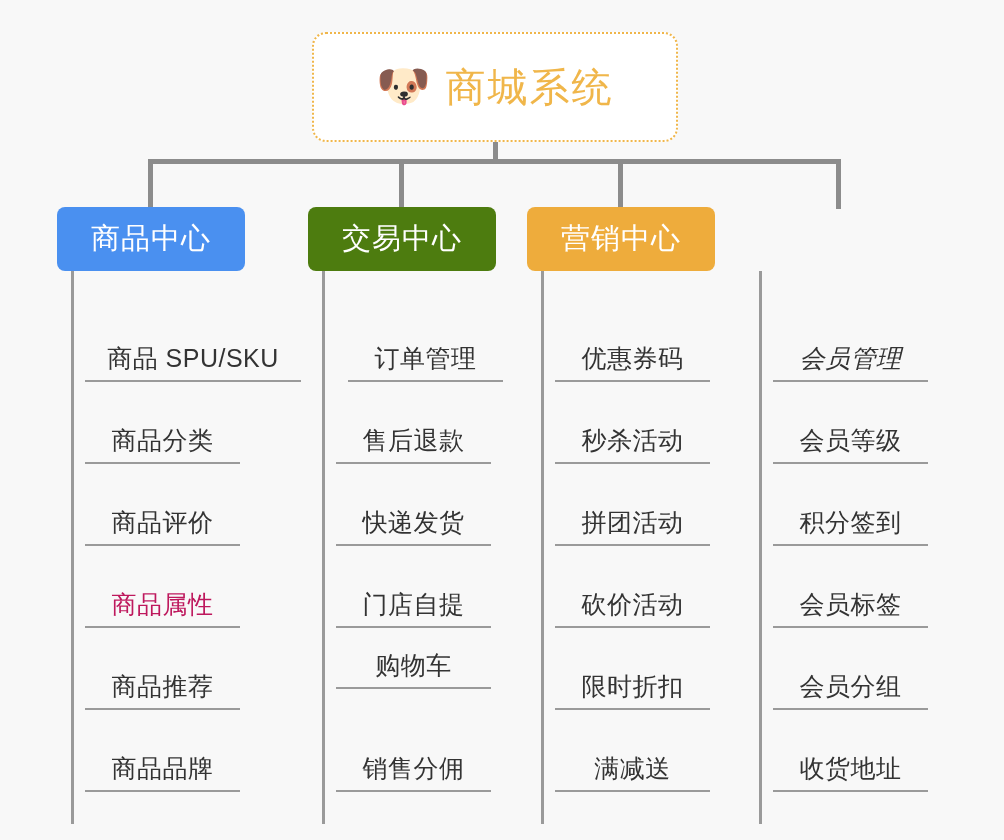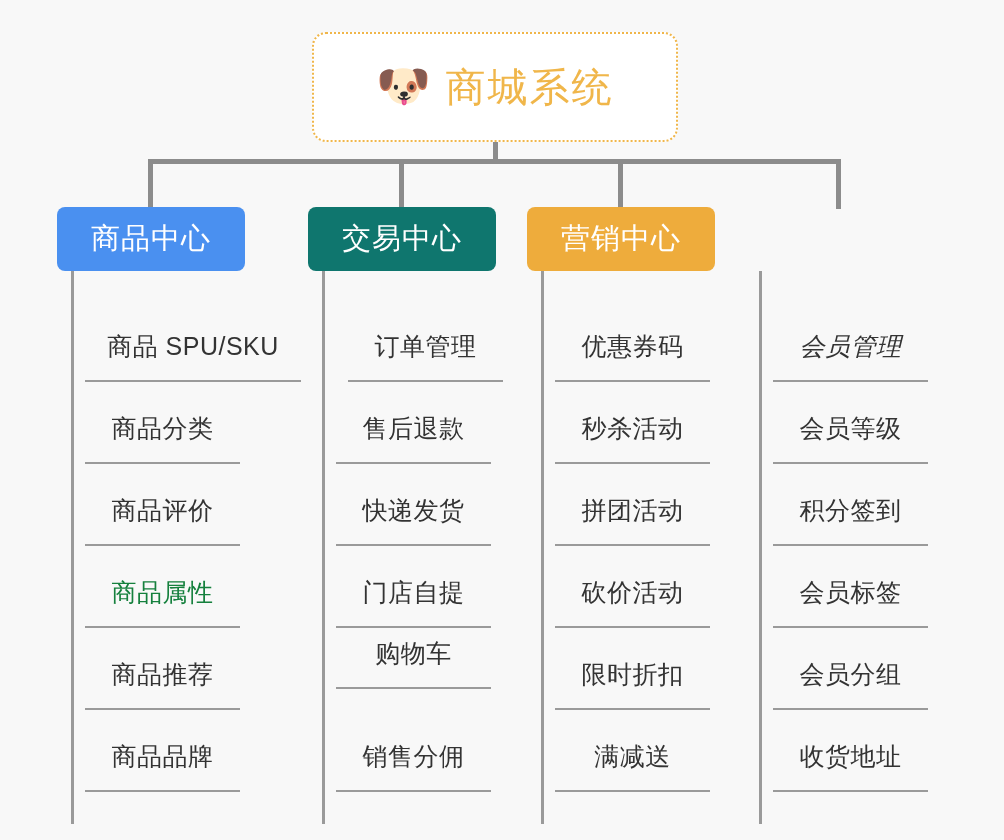--- a/index.html
+++ b/index.html
@@ -110,21 +110,21 @@
   }
   .leaf-item {
     position: absolute;
     left: 0;
     height: 82px;
     box-sizing: border-box;
     border-bottom: 2px solid #f97316;
     display: flex;
     align-items: flex-end;
     justify-content: center;
-    padding-bottom: 20px;
+    padding-bottom: 8px;
   }
   .leaf-text {
     font-size: 25px;
     color: #333333;
     white-space: nowrap;
     letter-spacing: 0.5px;
     line-height: 1.1;
   }
 </style>
 </head>
@@ -140,40 +140,40 @@
   <div class="conn conn-stem" style="background: rgb(140, 140, 140);"></div>
   <div class="conn conn-bar" style="background: rgb(140, 140, 140);"></div>
   <div class="conn conn-drop" style="left: 148px; background: rgb(140, 140, 140);"></div>
   <div class="conn conn-drop" style="left: 399px; background: rgb(140, 140, 140);"></div>
   <div class="conn conn-drop" style="left: 618px; background: rgb(140, 140, 140);"></div>
   <div class="conn conn-drop" style="left: 836px; background: rgb(140, 140, 140);"></div>
 
   <div class="cat-box" style="left: 57px; background: rgb(74, 144, 240);">
     <span class="cat-label">商品中心</span>
   </div>
-  <div class="cat-box" style="left: 308px; background: #0f766e;">
+  <div class="cat-box" style="left: 308px; background: #4d7c0f;">
     <span class="cat-label">交易中心</span>
   </div>
   <div class="cat-box" style="left: 527px; background: rgb(238, 172, 60);">
     <span class="cat-label">营销中心</span>
   </div>
 
   <div class="leaf-col" style="left:71px;">
     <div class="leaf-spine" style="background: rgb(154, 154, 154);"></div>
   <div class="leaf-item" style="top: 29px; border-bottom-color: rgb(154, 154, 154); width: 216px; left: 14px;">
         <span class="leaf-text" style="color: rgb(51, 51, 51);">商品 SPU/SKU</span>
       </div>
       <div class="leaf-item" style="top: 111px; border-bottom-color: rgb(154, 154, 154); width: 155px; left: 14px;">
         <span class="leaf-text" style="color: rgb(51, 51, 51);">商品分类</span>
       </div>
       <div class="leaf-item" style="top: 193px; border-bottom-color: rgb(154, 154, 154); width: 155px; left: 14px;">
         <span class="leaf-text" style="color: rgb(51, 51, 51);">商品评价</span>
       </div>
       <div class="leaf-item" style="top: 275px; border-bottom-color: rgb(154, 154, 154); width: 155px; left: 14px;">
-        <span class="leaf-text" style="color: #15803d;">商品属性</span>
+        <span class="leaf-text" style="color: #be185d;">商品属性</span>
       </div>
       <div class="leaf-item" style="top: 357px; border-bottom-color: rgb(154, 154, 154); width: 155px; left: 14px;">
         <span class="leaf-text" style="color: rgb(51, 51, 51);">商品推荐</span>
       </div>
       <div class="leaf-item" style="top: 439px; border-bottom-color: rgb(154, 154, 154); width: 155px; left: 14px;">
         <span class="leaf-text" style="color: rgb(51, 51, 51);">商品品牌</span>
       </div>
     </div>
   <div class="leaf-col" style="left:322px;">
     <div class="leaf-spine" style="background: rgb(154, 154, 154);"></div>

